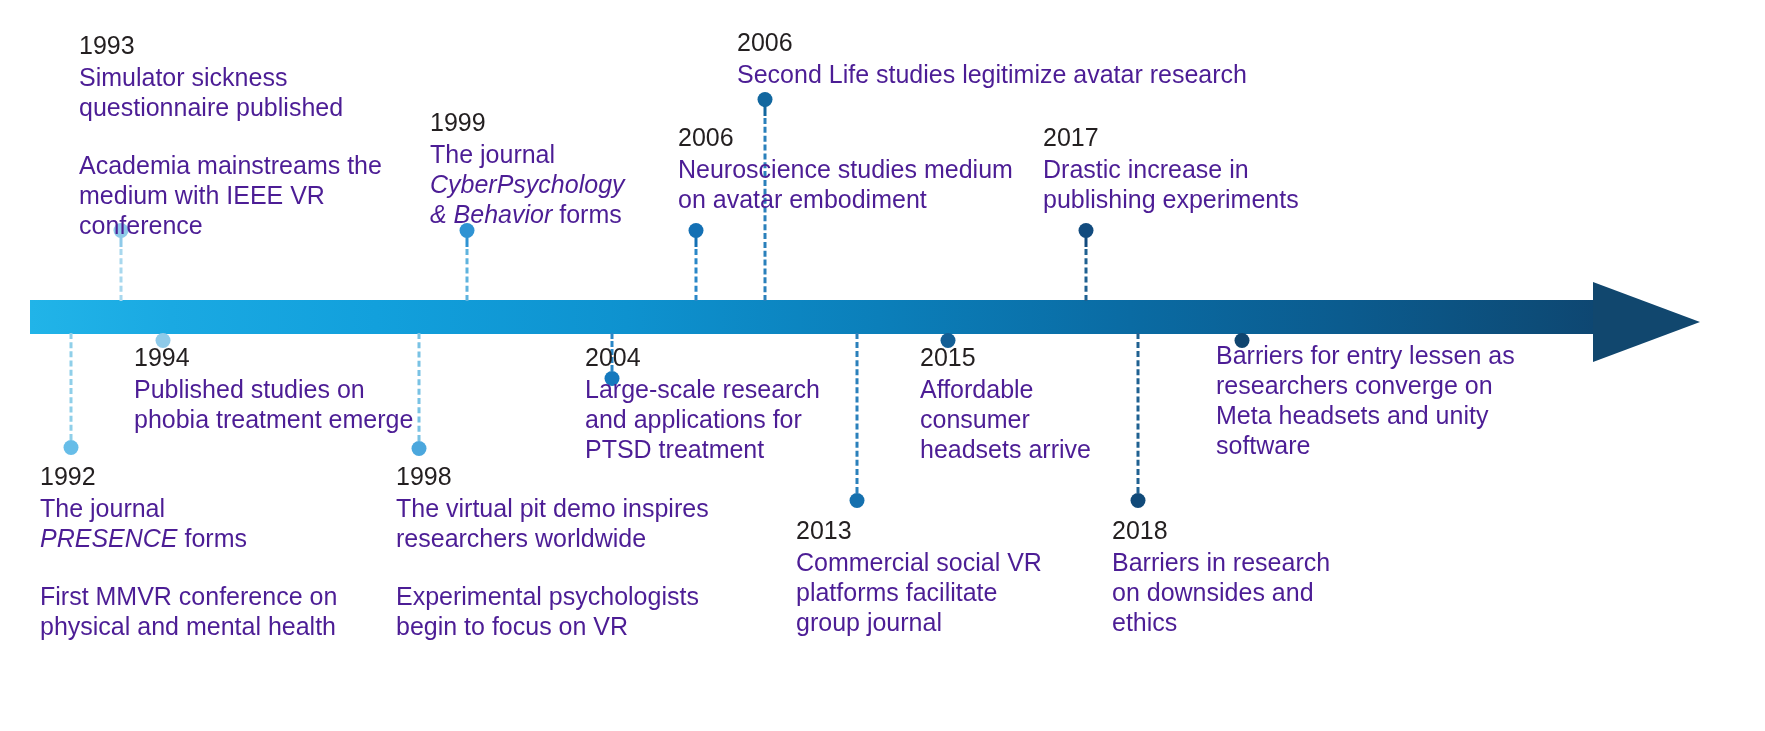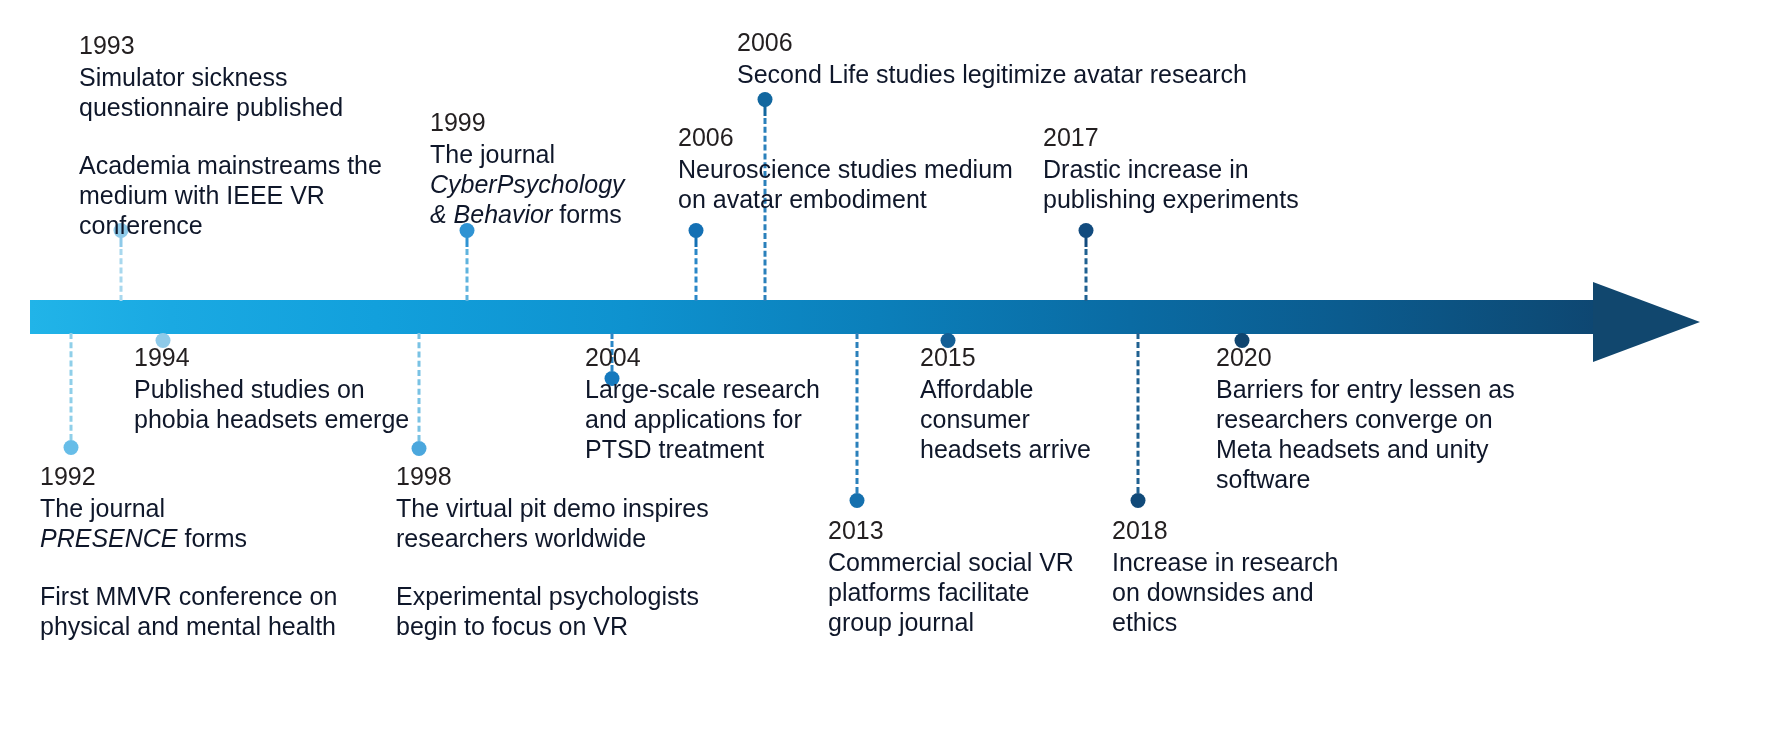--- a/index.html
+++ b/index.html
@@ -88,21 +88,21 @@
   }
   .entry .yr {
     font-size: 25px;
     line-height: 34px;
     color: #231f20;
     white-space: nowrap;
   }
   .entry .desc {
     font-size: 25px;
     line-height: 30px;
-    color: #0f172a;
+    color: #4c1d95;
   }
   .entry .desc.gap {
     margin-top: 28px;
   }
   .entry .desc em {
     font-style: italic;
   }
 </style>
 </head>
 <body>
@@ -252,21 +252,21 @@
       <span>The journal</span><br>
       <em>PRESENCE</em> forms
     </div>
     <div class="desc gap">First MMVR conference on physical and mental health</div>
   </div>
 
   <div class="entry" style="left:134px; top:340px; width:300px;">
     <div class="yr">1994</div>
     <div class="desc">
       <span>Published studies on</span><br>
-      <span>phobia headsets emerge</span>
+      <span>phobia treatment emerge</span>
     </div>
   </div>
 
   <div class="entry" style="left:396px; top:459px; width:370px;">
     <div class="yr">1998</div>
     <div class="desc">
       <span>The virtual pit demo inspires</span><br>
       <span>researchers worldwide</span>
     </div>
     <div class="desc gap">Experimental psychologists begin to focus on VR</div>
@@ -274,49 +274,48 @@
 
   <div class="entry" style="left:585px; top:340px; width:260px;">
     <div class="yr">2004</div>
     <div class="desc">
       <span>Large-scale research</span><br>
       <span>and applications for</span><br>
       <span>PTSD treatment</span>
     </div>
   </div>
 
-  <div class="entry" style="left:828px; top:513px; width:260px;">
+  <div class="entry" style="left:796px; top:513px; width:260px;">
     <div class="yr">2013</div>
     <div class="desc">
       <span>Commercial social VR</span><br>
       <span>platforms facilitate</span><br>
       <span>group journal</span>
     </div>
   </div>
 
   <div class="entry" style="left:920px; top:340px; width:210px;">
     <div class="yr">2015</div>
     <div class="desc">
       <span>Affordable</span><br>
       <span>consumer</span><br>
       <span>headsets arrive</span>
     </div>
   </div>
 
   <div class="entry" style="left:1112px; top:513px; width:250px;">
     <div class="yr">2018</div>
     <div class="desc">
-      <span>Increase in research</span><br>
+      <span>Barriers in research</span><br>
       <span>on downsides and</span><br>
       <span>ethics</span>
     </div>
   </div>
 
   <div class="entry" style="left:1216px; top:340px; width:330px;">
-    <div class="yr">2020</div>
     <div class="desc">
       <span>Barriers for entry lessen as</span><br>
       <span>researchers converge on</span><br>
       <span>Meta headsets and unity</span><br>
       <span>software</span>
     </div>
   </div>
 
 </div>
 

